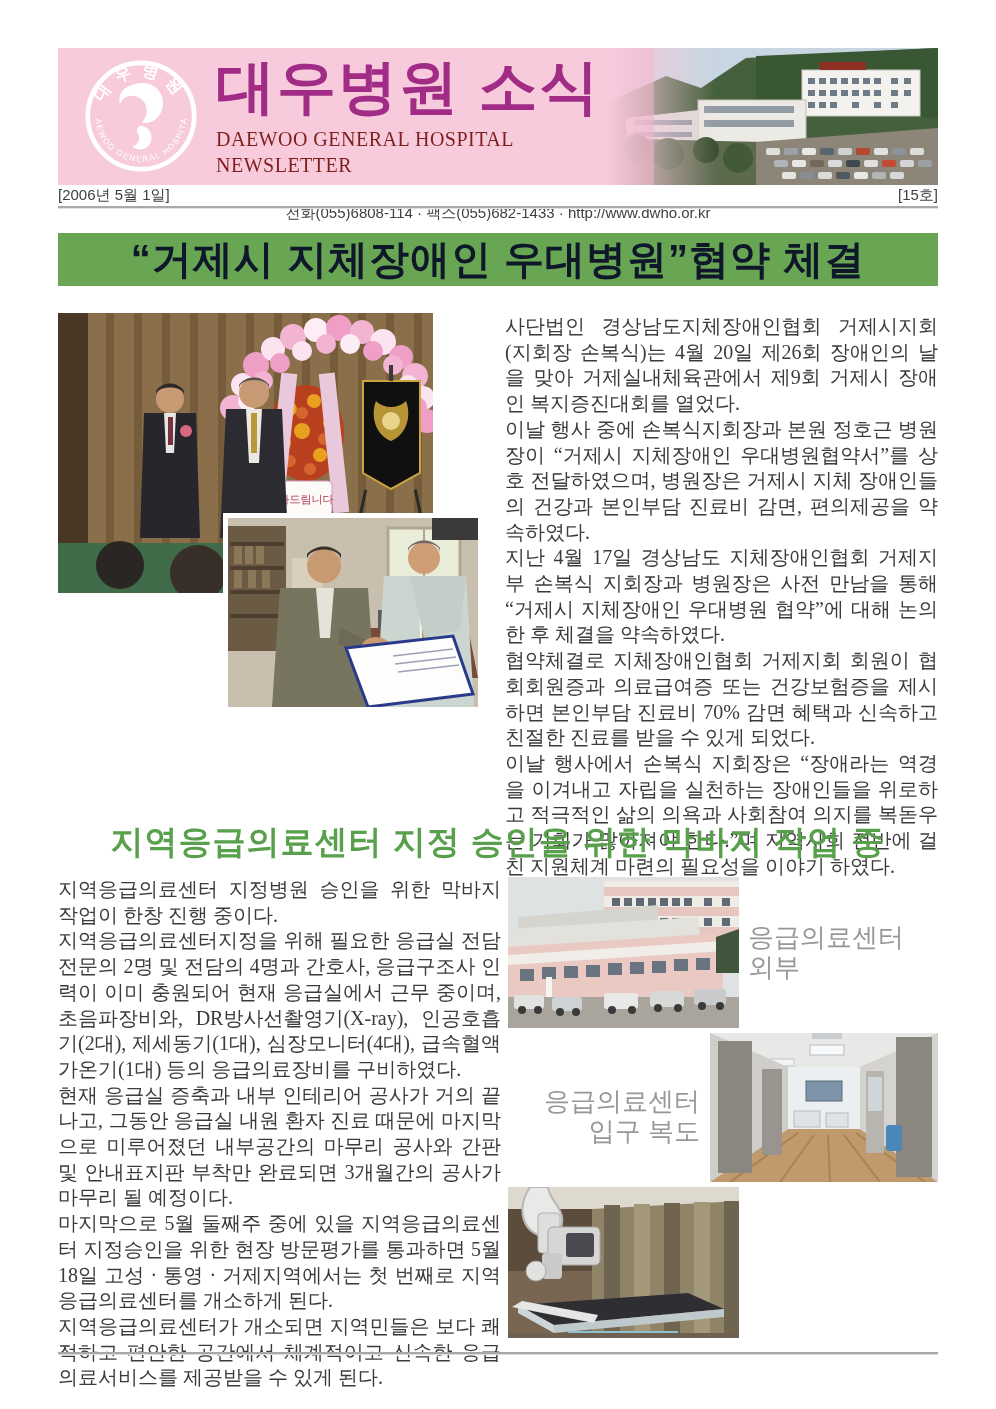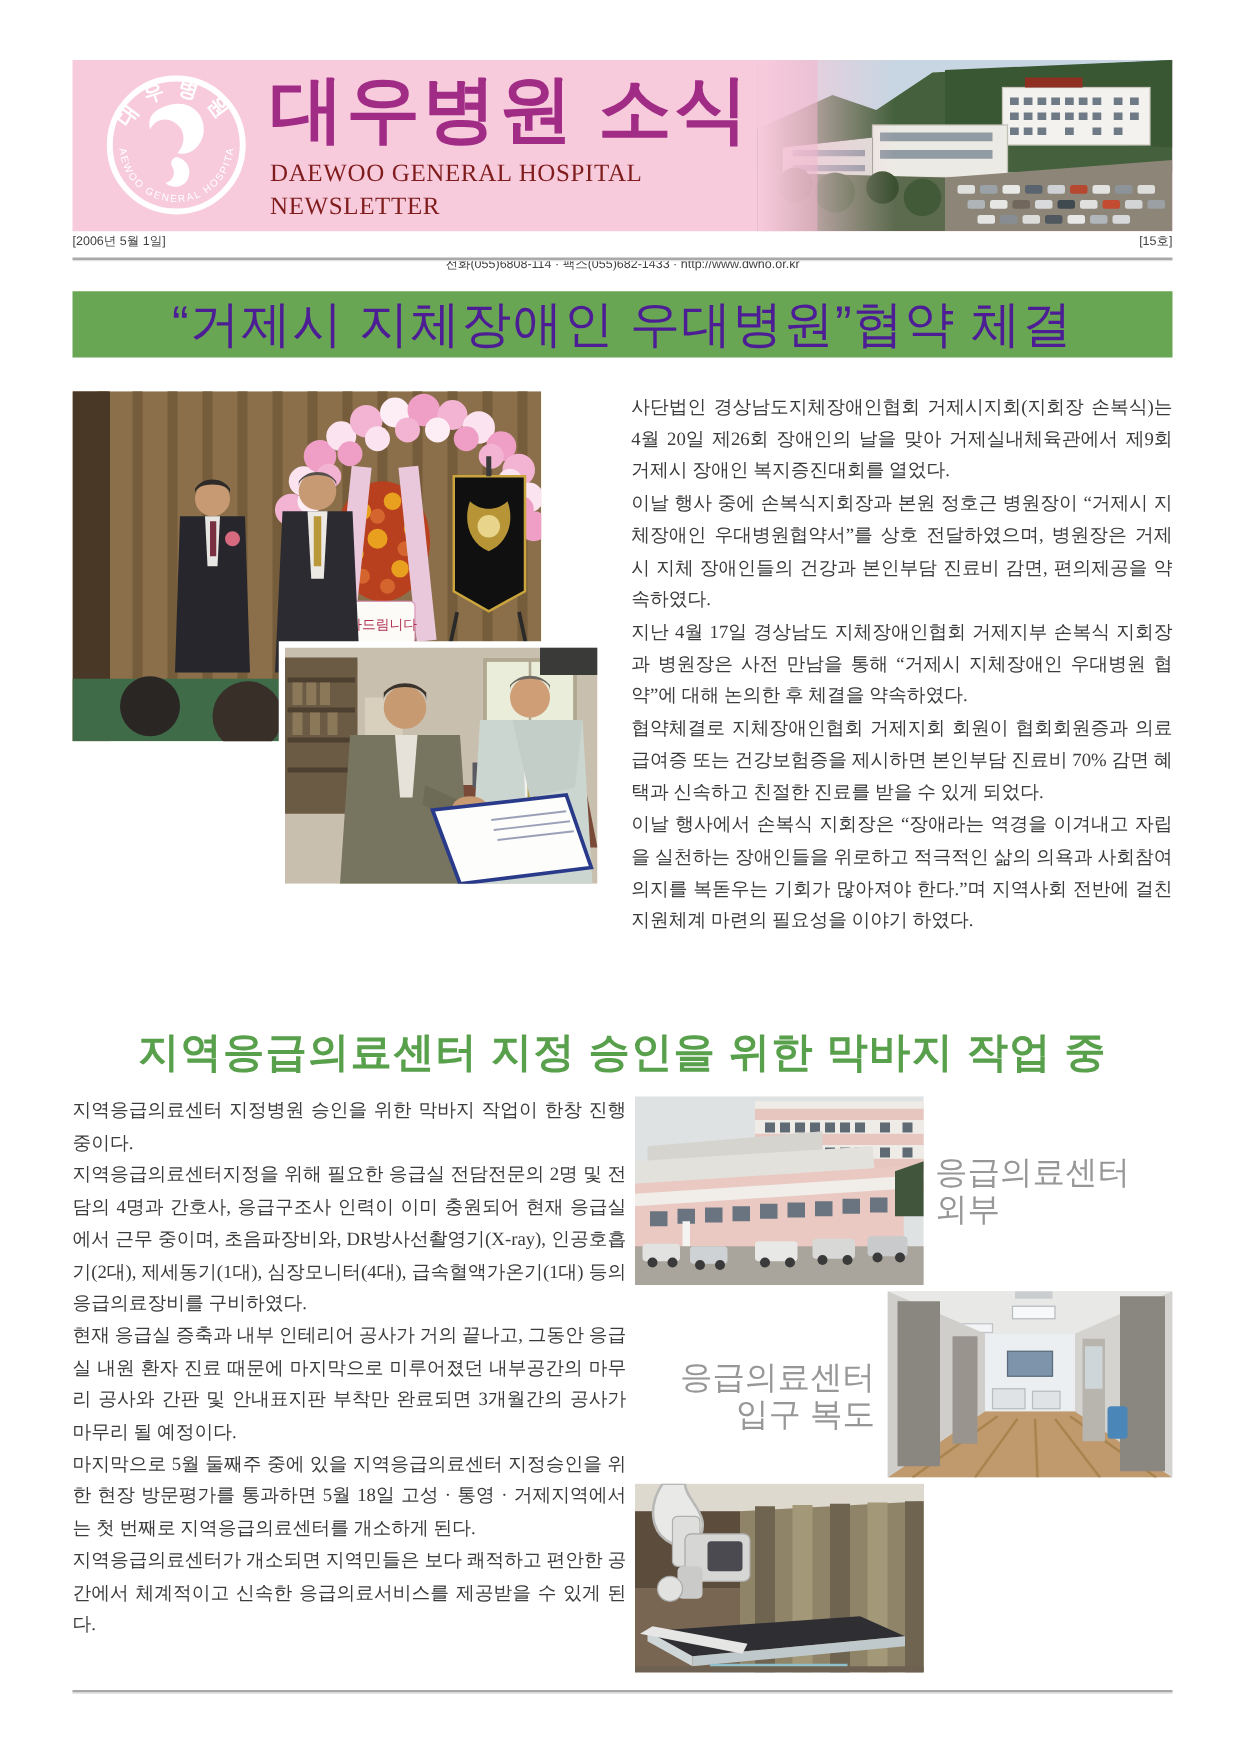--- a/index.html
+++ b/index.html
@@ -12,38 +12,38 @@
   .logo-wrap{left:26px;top:11px;width:114px;height:114px;}
   .masthead{left:158px;top:6px;width:430px;}
   .masthead .title{font-size:59px;font-weight:bold;color:#a12c86;letter-spacing:2px;line-height:66px;}
   .masthead .subtitle{font-family:"Liberation Serif",serif;font-size:20px;color:#7f1d1d;
                       letter-spacing:0.5px;line-height:26px;margin-top:6px;}
   .hospital-photo{right:0;top:0;width:332px;height:137px;overflow:hidden;}
   .photo-fade{left:0;top:0;width:110px;height:137px;
               background:linear-gradient(90deg,#f8cbdc 0%,rgba(248,203,220,0) 100%);}
 
   
-  .infobar{left:58px;top:186px;width:880px;height:18px;font-size:10px;color:#3f3f3f;}
+  .infobar{left:58px;top:186px;width:880px;height:18px;font-size:15px;color:#3f3f3f;}
   .infobar .left{position:absolute;left:0;top:0;}
   .infobar .center{position:absolute;left:0;width:100%;text-align:center;top:0;margin-top:18px;}
   .infobar .right{position:absolute;right:0;top:0;}
   .inforule{left:58px;top:206px;width:880px;height:0;border-top:2px solid #a9a9a9;border-bottom:1px solid #e2e2e2;}
 
   
   .banner1{left:58px;top:233px;width:880px;height:53px;background:#68a654;
            display:flex;align-items:center;justify-content:center;}
-  .banner1 span{color:#4c1d95;font-size:40px;font-weight:normal;letter-spacing:1px;}
+  .banner1 span{color:#0f172a;font-size:40px;font-weight:bold;letter-spacing:1px;}
 
   .photo-frame{background:#ffffff;}
   .art1-photo1{left:58px;top:313px;width:375px;height:280px;}
   .art1-photo2{left:223px;top:513px;width:260px;height:199px;background:#ffffff;padding:0;}
   .art1-photo2 svg{position:absolute;left:5px;top:5px;}
 
   .art1-text{left:505px;top:314px;width:433px;}
-  .bodytext p{margin:0;font-family:"Liberation Serif",serif;font-size:15px;line-height:25.7px;
+  .bodytext p{margin:0;font-family:"Liberation Serif",serif;font-size:20px;line-height:25.7px;
               color:#3b3b3b;text-align:justify;word-break:break-all;}
 
   
   .headline2{left:58px;top:820px;width:880px;text-align:center;}
   .headline2 span{color:#58a04c;font-size:33px;font-weight:bold;letter-spacing:1px;}
 
   .art2-text{left:58px;top:877px;width:443px;}
 
   .art2-photoA{left:508px;top:877px;width:231px;height:151px;}
   .art2-photoB{left:710px;top:1033px;width:228px;height:149px;}

